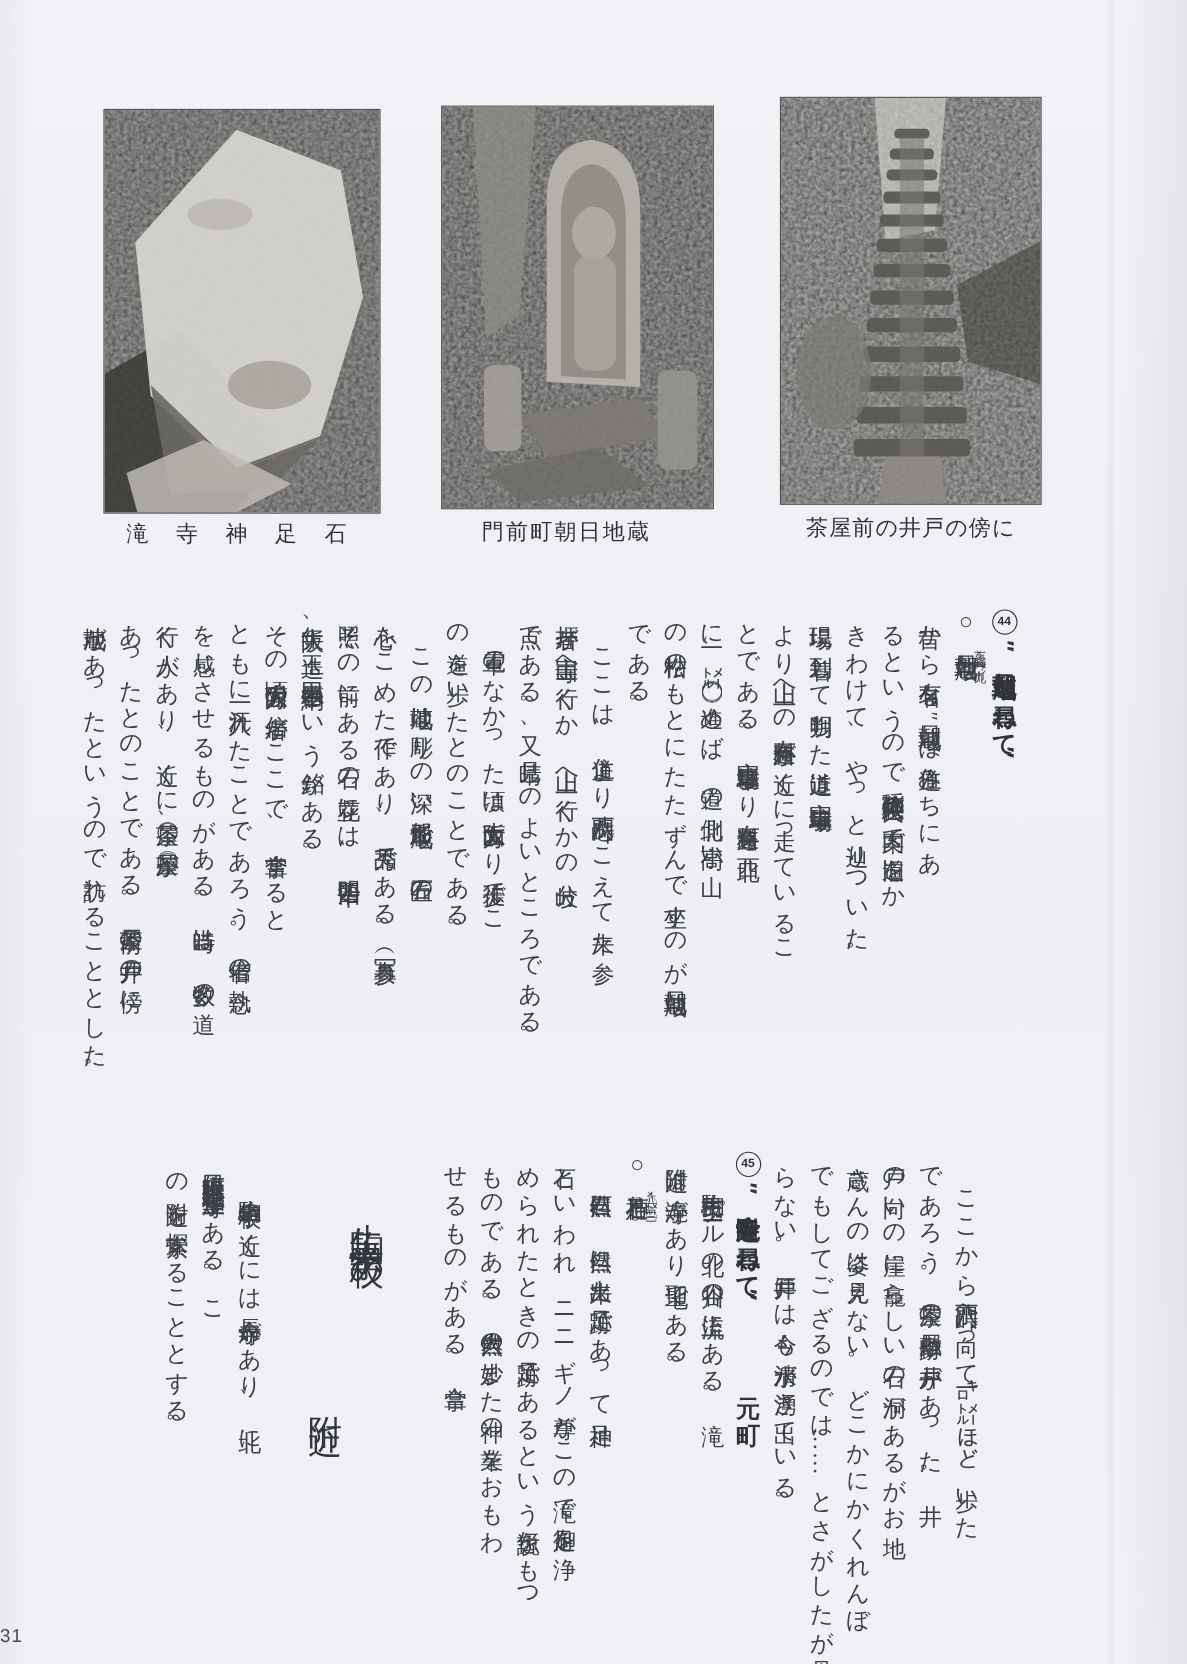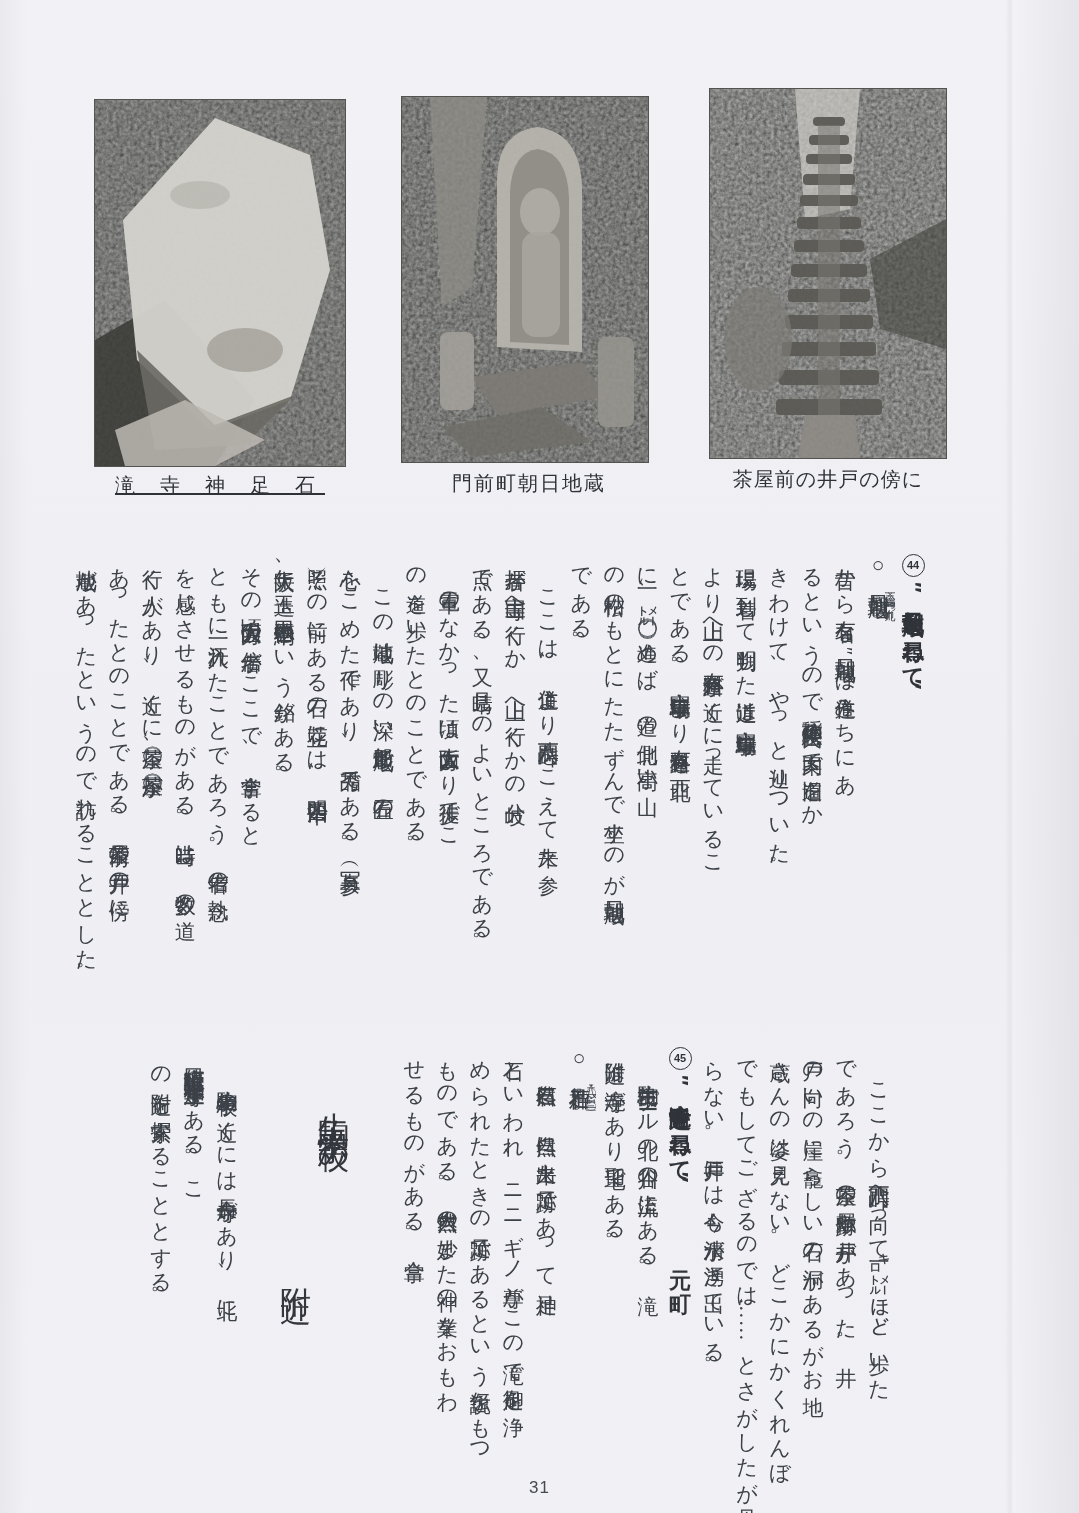--- a/index.html
+++ b/index.html
@@ -83,21 +83,20 @@
     font-size:31px;
     line-height:38px;
     letter-spacing:7px;
     color:#33373d;
   }
   .heading p{margin:0;}
   .heading p.offset{padding-top:175px;}
   .page-number{
     position:absolute;
     left:0;right:0;top:1478px;
-    text-align:center;
     font-size:17px;
     letter-spacing:1px;
     color:#454a50;
     font-family:"Liberation Sans","DejaVu Sans",sans-serif;
   }
 </style>
 </head>
 <body>
 
 <div class="page">
@@ -135,40 +134,40 @@
         <rect width="250" height="366" fill="#4a4a46" opacity="0.45"></rect>
         <polygon points="0,240 70,200 160,300 120,366 0,366" fill="#3a3a36" opacity="0.85"></polygon>
         <polygon points="28,120 120,18 215,55 235,170 195,300 115,330 42,260" fill="#d4d2cd" opacity="0.96"></polygon>
         <polygon points="42,250 120,325 200,295 150,345 60,350" fill="#6b6963" opacity="0.9"></polygon>
         <ellipse cx="150" cy="250" rx="38" ry="22" fill="#9d9a93" opacity="0.7"></ellipse>
         <ellipse cx="105" cy="95" rx="30" ry="14" fill="#b9b6b0" opacity="0.8"></ellipse>
         <polygon points="20,330 90,300 170,340 120,366 30,366" fill="#bdbab4" opacity="0.85"></polygon>
       </svg>
     </div>
   </figure>
-  <div class="caption" style="left:95px;width:250px;top:472px;letter-spacing:10px;text-decoration:underline;">滝 寺 神 足 石</div>
+  <div class="caption" style="left:95px;width:250px;top:472px;letter-spacing:10px;">滝 寺 神 足 石</div>
 
   <figure style="left:402px;top:97px;width:246px;height:365px;">
     <div class="photo-frame">
       <svg viewBox="0 0 246 365" preserveAspectRatio="none">
         <rect width="246" height="365" filter="url(#grainDark)"></rect>
         <rect width="246" height="365" fill="#3f403c" opacity="0.4"></rect>
         <polygon points="28,0 85,0 70,190 40,210" fill="#8d8b85" opacity="0.8"></polygon>
         <path d="M95,250 L95,85 Q95,35 135,30 Q178,35 180,90 L180,255 Z" fill="#b7b4ae" opacity="0.95"></path>
         <path d="M108,245 L108,95 Q110,55 136,52 Q165,56 167,100 L167,248 Z" fill="#8e8b84" opacity="0.9"></path>
         <ellipse cx="138" cy="115" rx="20" ry="24" fill="#b0ada6" opacity="0.9"></ellipse>
         <rect x="120" y="135" width="38" height="105" rx="14" fill="#a8a59e" opacity="0.9"></rect>
         <polygon points="70,280 180,265 205,300 95,318" fill="#7d7a74" opacity="0.9"></polygon>
         <rect x="38" y="235" width="34" height="78" rx="8" fill="#a3a09a" opacity="0.9"></rect>
         <rect x="196" y="240" width="36" height="90" rx="8" fill="#96938d" opacity="0.9"></rect>
         <polygon points="40,330 140,310 190,345 70,360" fill="#6f6d67" opacity="0.85"></polygon>
       </svg>
     </div>
   </figure>
-  <div class="caption" style="left:406px;width:246px;top:470px;text-align:center;">門前町朝日地蔵</div>
+  <div class="caption" style="left:392px;width:246px;top:470px;text-align:center;">門前町朝日地蔵</div>
 
   <figure style="left:710px;top:89px;width:236px;height:369px;">
     <div class="photo-frame">
       <svg viewBox="0 0 236 369" preserveAspectRatio="none">
         <rect width="236" height="369" filter="url(#grainDark)"></rect>
         <rect width="236" height="369" fill="#50514d" opacity="0.35"></rect>
         <polygon points="85,0 150,0 140,120 95,130" fill="#cfccc6" opacity="0.7"></polygon>
         <g fill="#5c5a55" opacity="0.95">
           <rect x="103" y="28" width="32" height="9" rx="4"></rect>
           <rect x="99" y="46" width="40" height="10" rx="4"></rect>

